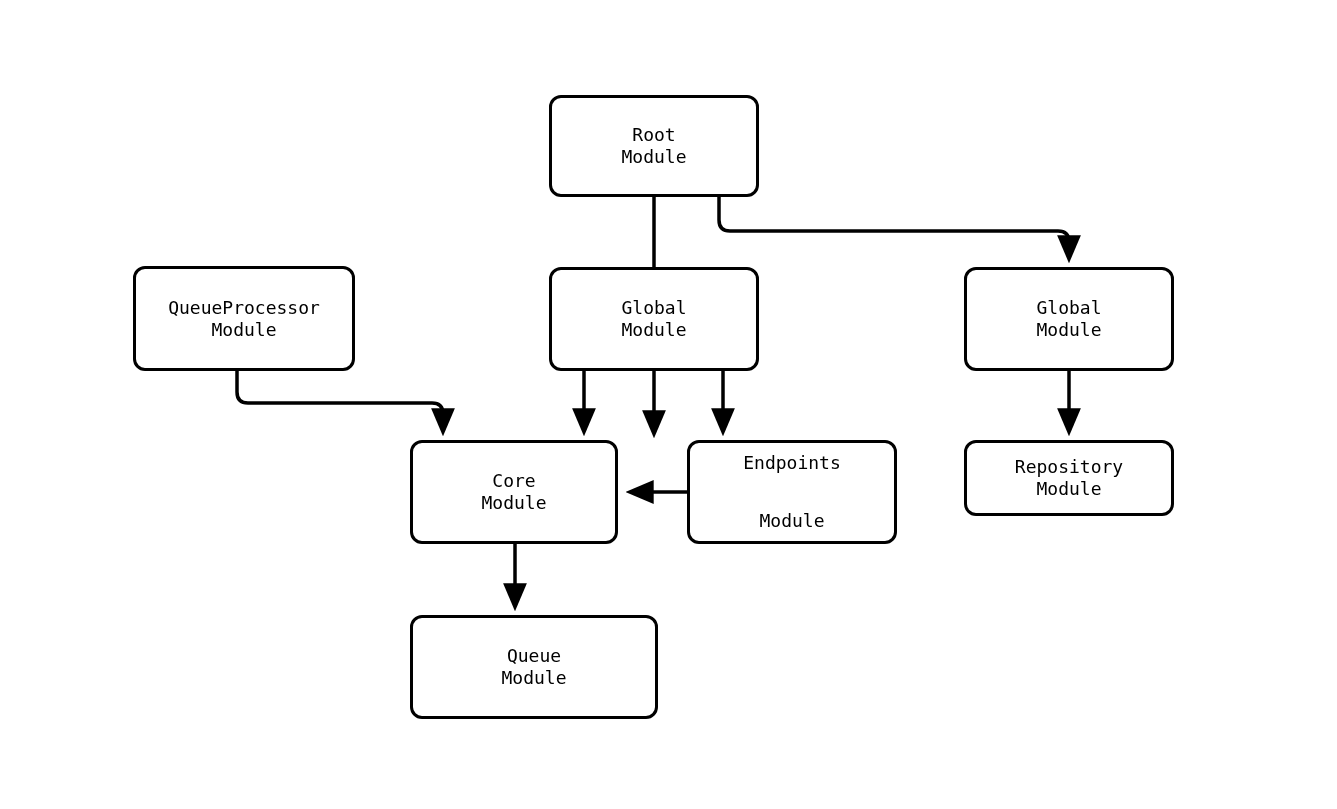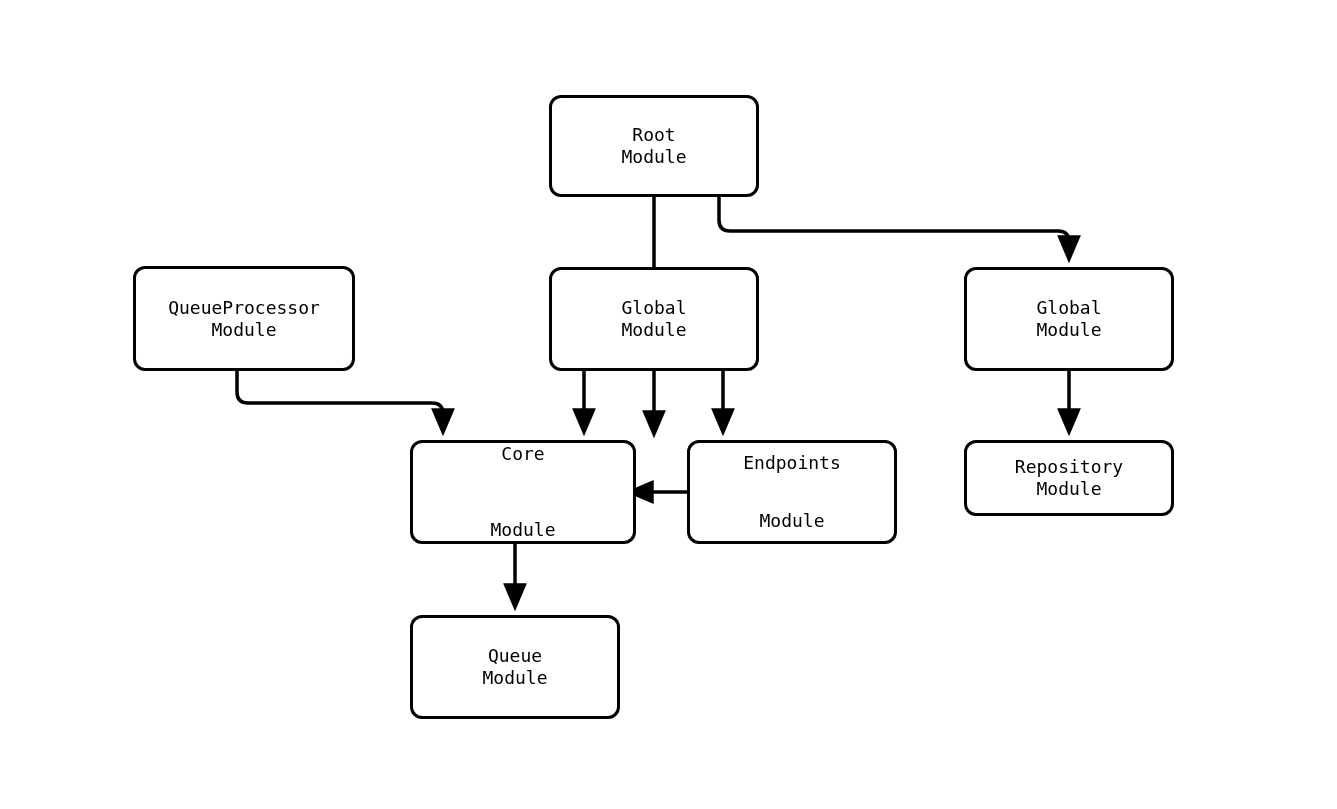--- a/index.html
+++ b/index.html
@@ -91,33 +91,33 @@
   <div class="node" style="left:549px; top:267px; width:210px; height:104px;">
     <div class="node-label">Global</div>
     <div class="node-label">Module</div>
   </div>
 
   <div class="node" style="left:964px; top:267px; width:210px; height:104px;">
     <div class="node-label">Global</div>
     <div class="node-label">Module</div>
   </div>
 
-  <div class="node" style="left:410px; top:440px; width:226px; height:104px;justify-content:space-between;">
+  <div class="node" style="left:410px; top:440px; width:208px; height:104px;">
     <div class="node-label">Core</div>
     <div class="node-label">Module</div>
   </div>
 
   <div class="node" style="left:687px; top:440px; width:210px; height:104px;gap:36px;">
     <div class="node-label">Endpoints</div>
     <div class="node-label">Module</div>
   </div>
 
   <div class="node" style="left:964px; top:440px; width:210px; height:76px;">
     <div class="node-label">Repository</div>
     <div class="node-label">Module</div>
   </div>
 
-  <div class="node" style="left:410px; top:615px; width:210px; height:104px;">
+  <div class="node" style="left:410px; top:615px; width:248px; height:104px;">
     <div class="node-label">Queue</div>
     <div class="node-label">Module</div>
   </div>
 
 </div>
 
 </body></html>

